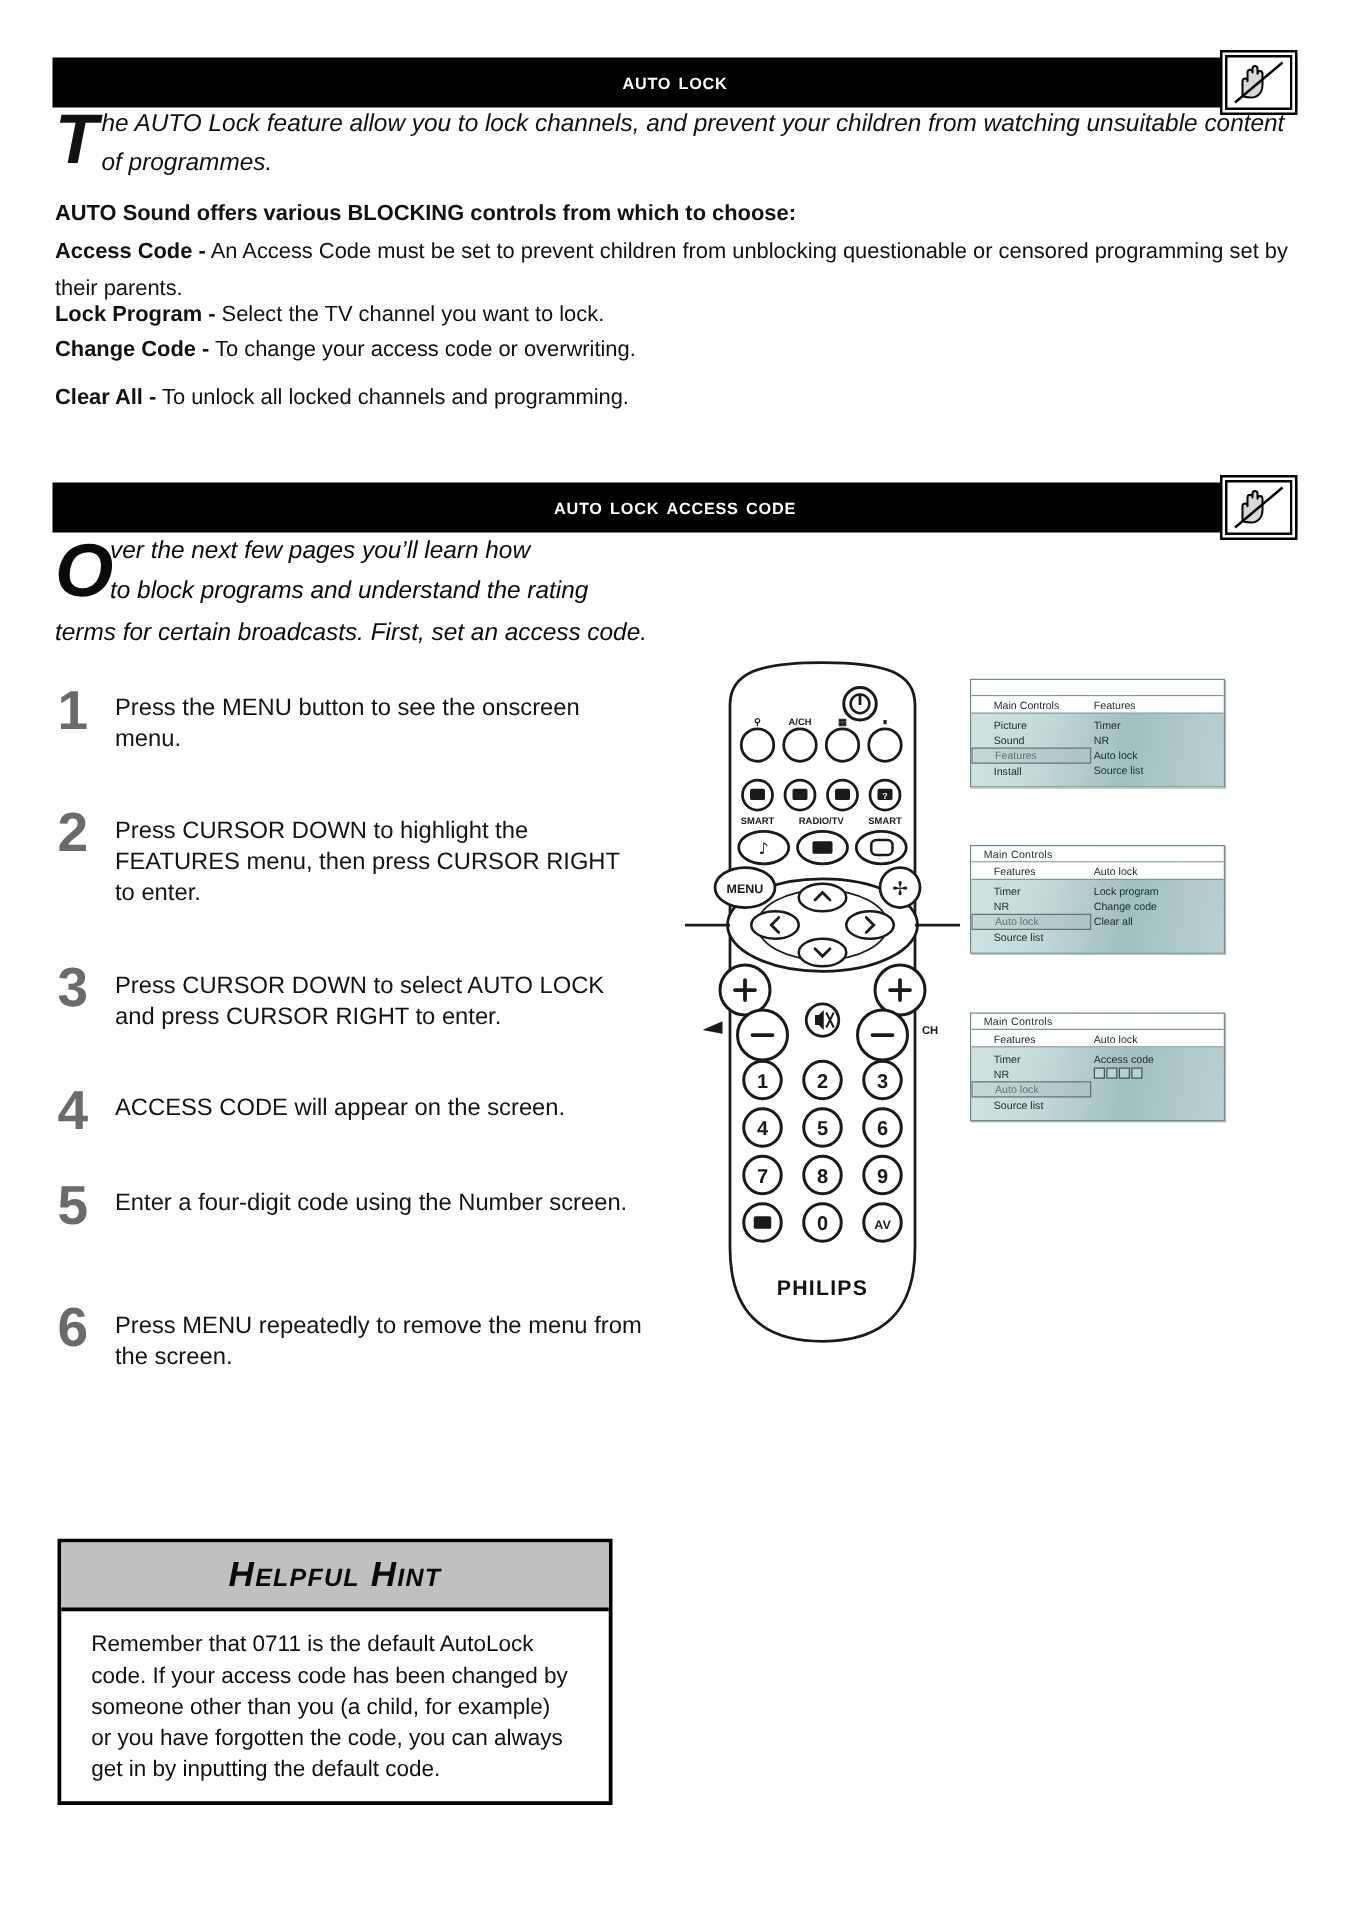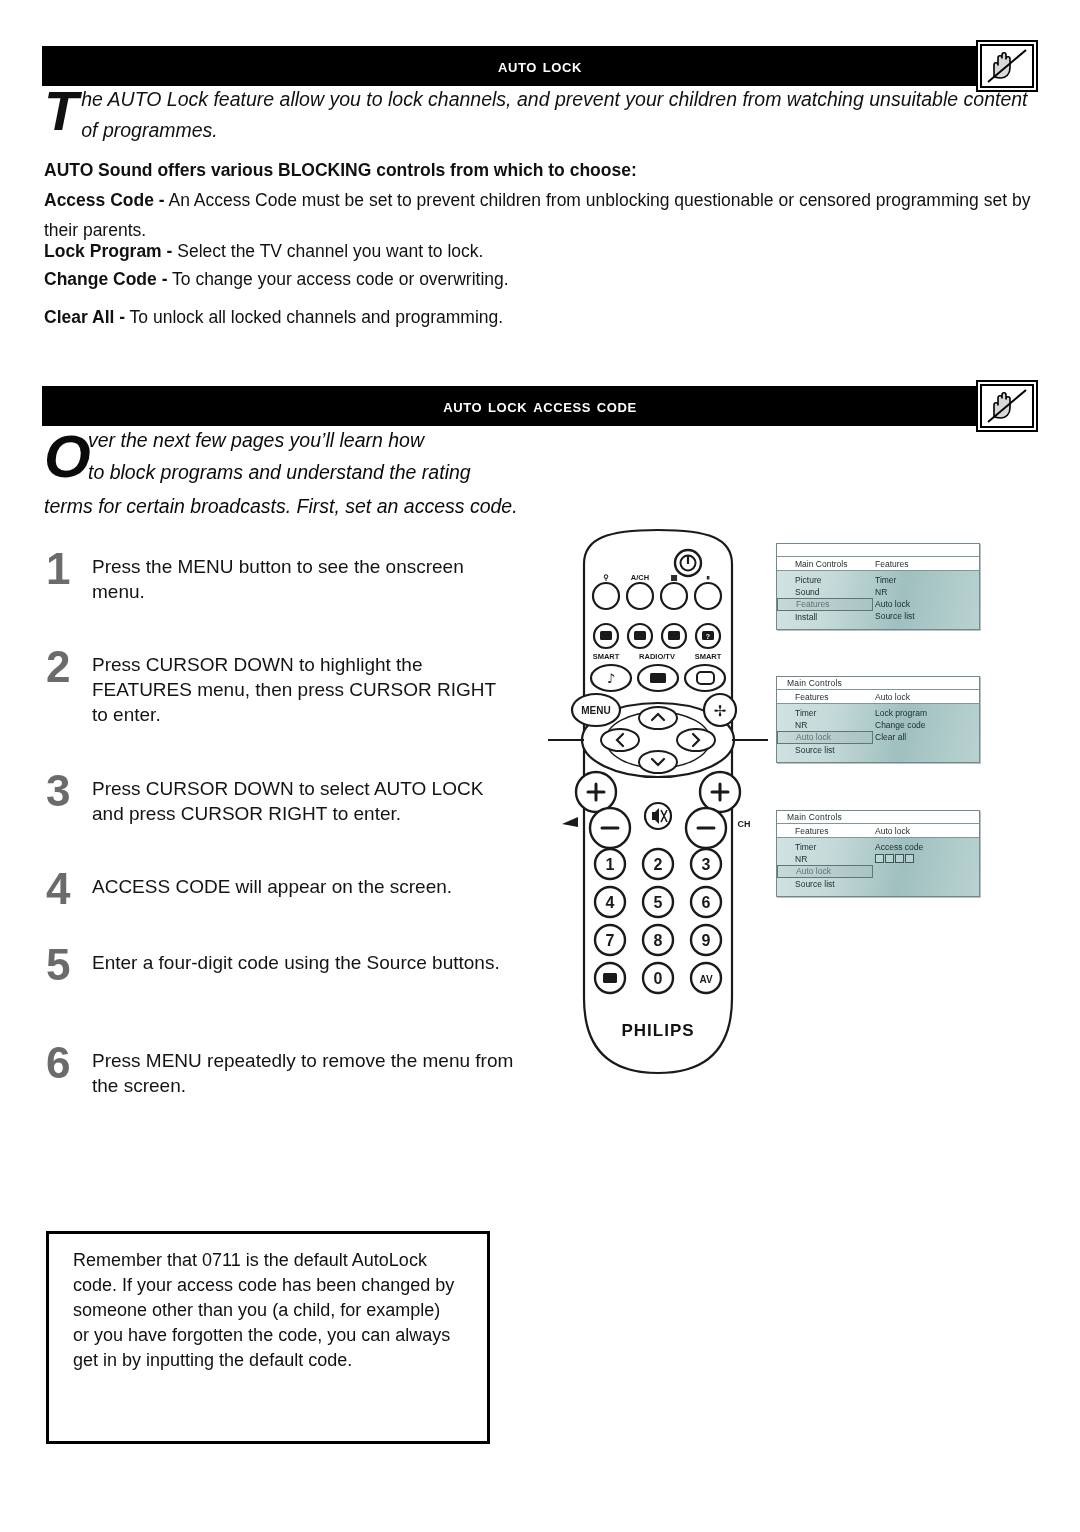--- a/index.html
+++ b/index.html
@@ -305,21 +305,21 @@
     <div class="step-text">Press CURSOR DOWN to select AUTO LOCK and press CURSOR RIGHT to enter.</div>
   </div>
 
   <div class="step" style="left:46px; top:868px;">
     <div class="step-num">4</div>
     <div class="step-text">ACCESS CODE will appear on the screen.</div>
   </div>
 
   <div class="step" style="left:46px; top:944px;">
     <div class="step-num">5</div>
-    <div class="step-text">Enter a four-digit code using the Source buttons.</div>
+    <div class="step-text">Enter a four-digit code using the Number screen.</div>
   </div>
 
   <div class="step" style="left:46px; top:1042px;">
     <div class="step-num">6</div>
     <div class="step-text">Press MENU repeatedly to remove the menu from the screen.</div>
   </div>
 
   <div class="remote-wrap">
     <svg width="220" height="560" viewBox="0 0 220 560">
 
@@ -540,17 +540,20 @@
           <span class="code-box"></span>
           <span class="code-box"></span>
           <span class="code-box"></span>
           <span class="code-box"></span>
         </div>
       </div>
     </div>
   </div>
 
   <div class="hint-box">
+    <div class="hint-head">
+      <span class="ht">Helpful Hint</span>
+    </div>
     <div class="hint-body">Remember that 0711 is the default AutoLock code. If your access code has been changed by someone other than you (a child, for example) or you have forgotten the code, you can always get in by inputting the default code.</div>
   </div>
 
 
 </div>
 
 </body></html>

